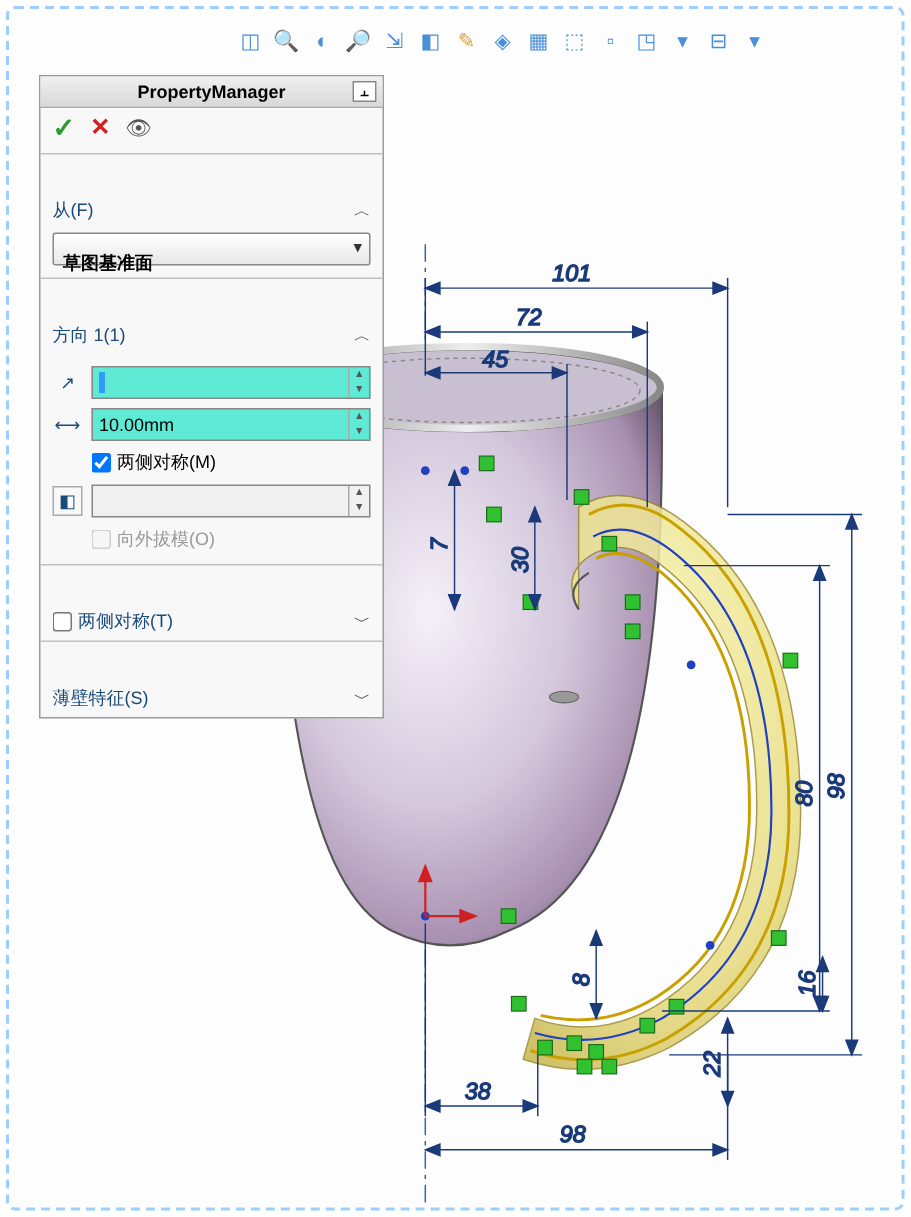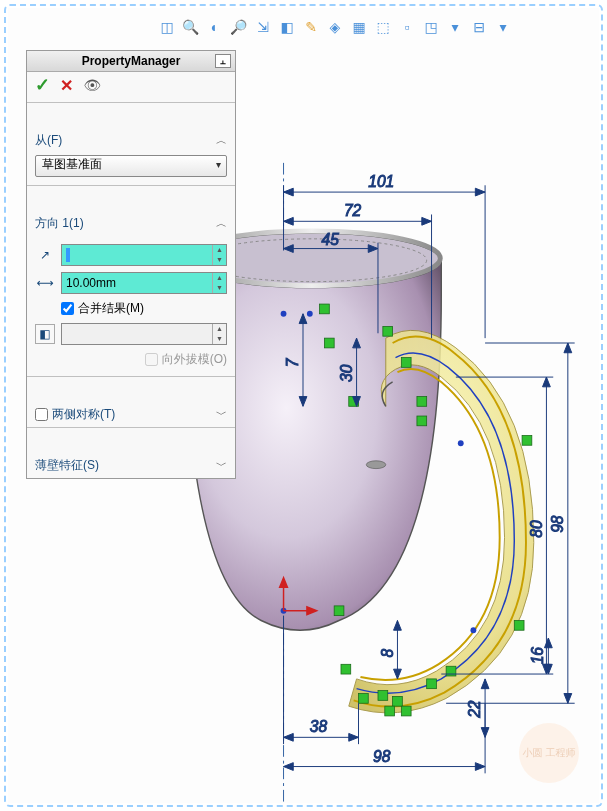--- a/index.html
+++ b/index.html
@@ -1,47 +1,47 @@
 <!DOCTYPE html>
 <html><head>
 <meta charset="utf-8">
 <style>
   * { box-sizing: border-box; margin: 0; padding: 0; font-family: "Microsoft YaHei", Arial, sans-serif; }
   body { width: 607px; height: 811px; background: #fff; position: relative; overflow: hidden; }
   .border-frame { position: absolute; inset: 4px; border: 2px dashed #9acfff; border-radius: 6px; pointer-events: none; z-index: 50; }
   .toolbar { position: absolute; top: 10px; left: 150px; display: flex; gap: 6px; }
   .toolbar .ti { width: 18px; height: 18px; display: flex; align-items: center; justify-content: center; font-size: 14px; color: #4a90d9; cursor: pointer; }
   .viewport { position: absolute; inset: 8px; background: #fdfdfd; }
-  .panel { position: absolute; top: 42px; left: 18px; width: 210px; background: #f8f8f8; border: 1px solid #9a9a9a; font-size: 12px; z-index: 20; }
+  .panel { position: absolute; top: 42px; left: 18px; width: 230px; background: #f8f8f8; border: 1px solid #9a9a9a; font-size: 12px; z-index: 20; }
   .panel-title { background: linear-gradient(#f0f0f0,#d8d8d8); border-bottom: 1px solid #aaa; text-align: center; font-weight: bold; padding: 3px 0; position: relative; }
   .panel-title .pin { position: absolute; right: 4px; top: 3px; width: 16px; height: 14px; border: 1px solid #888; background: #fff; font-size: 9px; line-height: 12px; }
   .feat-head { display: flex; align-items: center; padding: 6px 8px; gap: 6px; }
   .feat-head .cube { width: 16px; height: 16px; background: linear-gradient(135deg,#7fbce8,#3a7cb5); border: 1px solid #2a5c8a; }
   .feat-head .name { font-weight: bold; flex: 1; }
   .feat-head .help { width: 16px; height: 16px; border: 1px solid #888; border-radius: 50%; text-align: center; line-height: 14px; font-size: 11px; color: #555; }
   .confirm-row { display: flex; gap: 10px; padding: 2px 8px 6px 8px; align-items: center; }
   .check { color: #2e9b2e; font-size: 18px; font-weight: bold; }
   .cross { color: #d02020; font-size: 16px; font-weight: bold; }
   .eye { font-size: 14px; color: #555; }
   .sect { border-top: 1px solid #c0c0c0; }
   .sect-head { display: flex; padding: 6px 8px 4px 8px; justify-content: space-between; align-items: center; margin-top: 23px; }
   .sect-head .lbl { color: #1a4a7a; }
   .sect-head .chev { color: #555; font-size: 11px; }
   .sect-body { padding: 2px 8px 8px 8px; }
-  .combo { width: 100%; height: 22px; border: 1px solid #888; border-radius: 2px; background: linear-gradient(#fff,#e8e8e8); padding: 0 18px 0 6px; font-size: 12px; position: relative; }
+  .combo { width: 100%; height: 22px; border: 1px solid #888; border-radius: 2px; background: linear-gradient(#fff,#e8e8e8); padding: 11px 18px 0 6px; font-size: 12px; position: relative; font-weight: bold; }
   .combo::after { content: "▾"; position: absolute; right: 5px; top: 3px; color: #333; font-size: 10px; }
   .row { display: flex; align-items: center; gap: 6px; margin-top: 6px; }
   .icon-box { width: 20px; height: 20px; border: 1px solid transparent; display: flex; align-items: center; justify-content: center; font-size: 12px; color: #1a4a7a; }
   .spin { flex: 1; height: 22px; border: 1px solid #888; background: #5eead4; padding: 0 16px 0 4px; position: relative; font-size: 12px; line-height: 20px; }
   .spin .sel { background: #3399ff; color: #fff; padding: 0 2px; }
   .spin .ud { position: absolute; right: 0; top: 0; width: 14px; height: 100%; border-left: 1px solid #aaa; display: flex; flex-direction: column; }
   .spin .ud span { flex: 1; font-size: 7px; text-align: center; line-height: 9px; color: #555; }
   .chk { display: flex; align-items: center; gap: 4px; margin-top: 6px; margin-left: 26px; font-size: 12px; }
   .chk input { width: 13px; height: 13px; }
-  .chk.dim { color: #999; justify-content: flex-end; }
+  .chk.dim { color: #999; }
   
   .scene { position: absolute; top: 30px; left: 0; right: 0; bottom: 0; z-index: 5; }
   svg.scene { width: 100%; height: 100%; }
   .watermark { position: absolute; right: 20px; bottom: 20px; width: 60px; height: 60px; border-radius: 50%; background: rgba(255,180,120,0.15); display: flex; align-items: center; justify-content: center; font-size: 10px; color: rgba(200,120,60,0.3); text-align: center; }
 </style>
 </head>
 <body>
 
 <div class="viewport">
 
@@ -204,22 +204,20 @@
       <text x="310" y="695">38</text>
 
       <line x1="283" y1="730" x2="490" y2="730"></line>
         <line x1="490" y1="665" x2="490" y2="737"></line>
       <polygon points="283,730 293,726 293,734"></polygon>
         <polygon points="490,730 480,726 480,734"></polygon>
       <text x="375" y="725">98</text>
     </g>
   </svg>
 
-  <div class="watermark">小圆
-工程师</div>
 
   <div class="panel">
     <div class="panel-title">
       <span>PropertyManager</span>
       <span class="pin">⫠</span>
     </div>
     <div class="confirm-row">
       <span class="check">✓</span>
       <span class="cross">✕</span>
       <span class="eye">👁</span>
@@ -250,21 +248,21 @@
         </div>
         <div class="row">
           <span class="icon-box">⟷</span>
           <div class="spin"><span>10.00mm</span><div class="ud">
                 <span>▲</span>
                 <span>▼</span>
               </div></div>
         </div>
         <label class="chk">
             <input type="checkbox" checked="" style="">
-            <span>合并结果(M)</span>
+            <span>两侧对称(M)</span>
           </label>
         <div class="row">
           <span class="icon-box" style="border:1px solid #aaa">◧</span>
           <div class="spin" style="background:#f0f0f0;color:#999">
               <div class="ud">
                 <span>▲</span>
                 <span>▼</span>
               </div>
             </div>
         </div>

